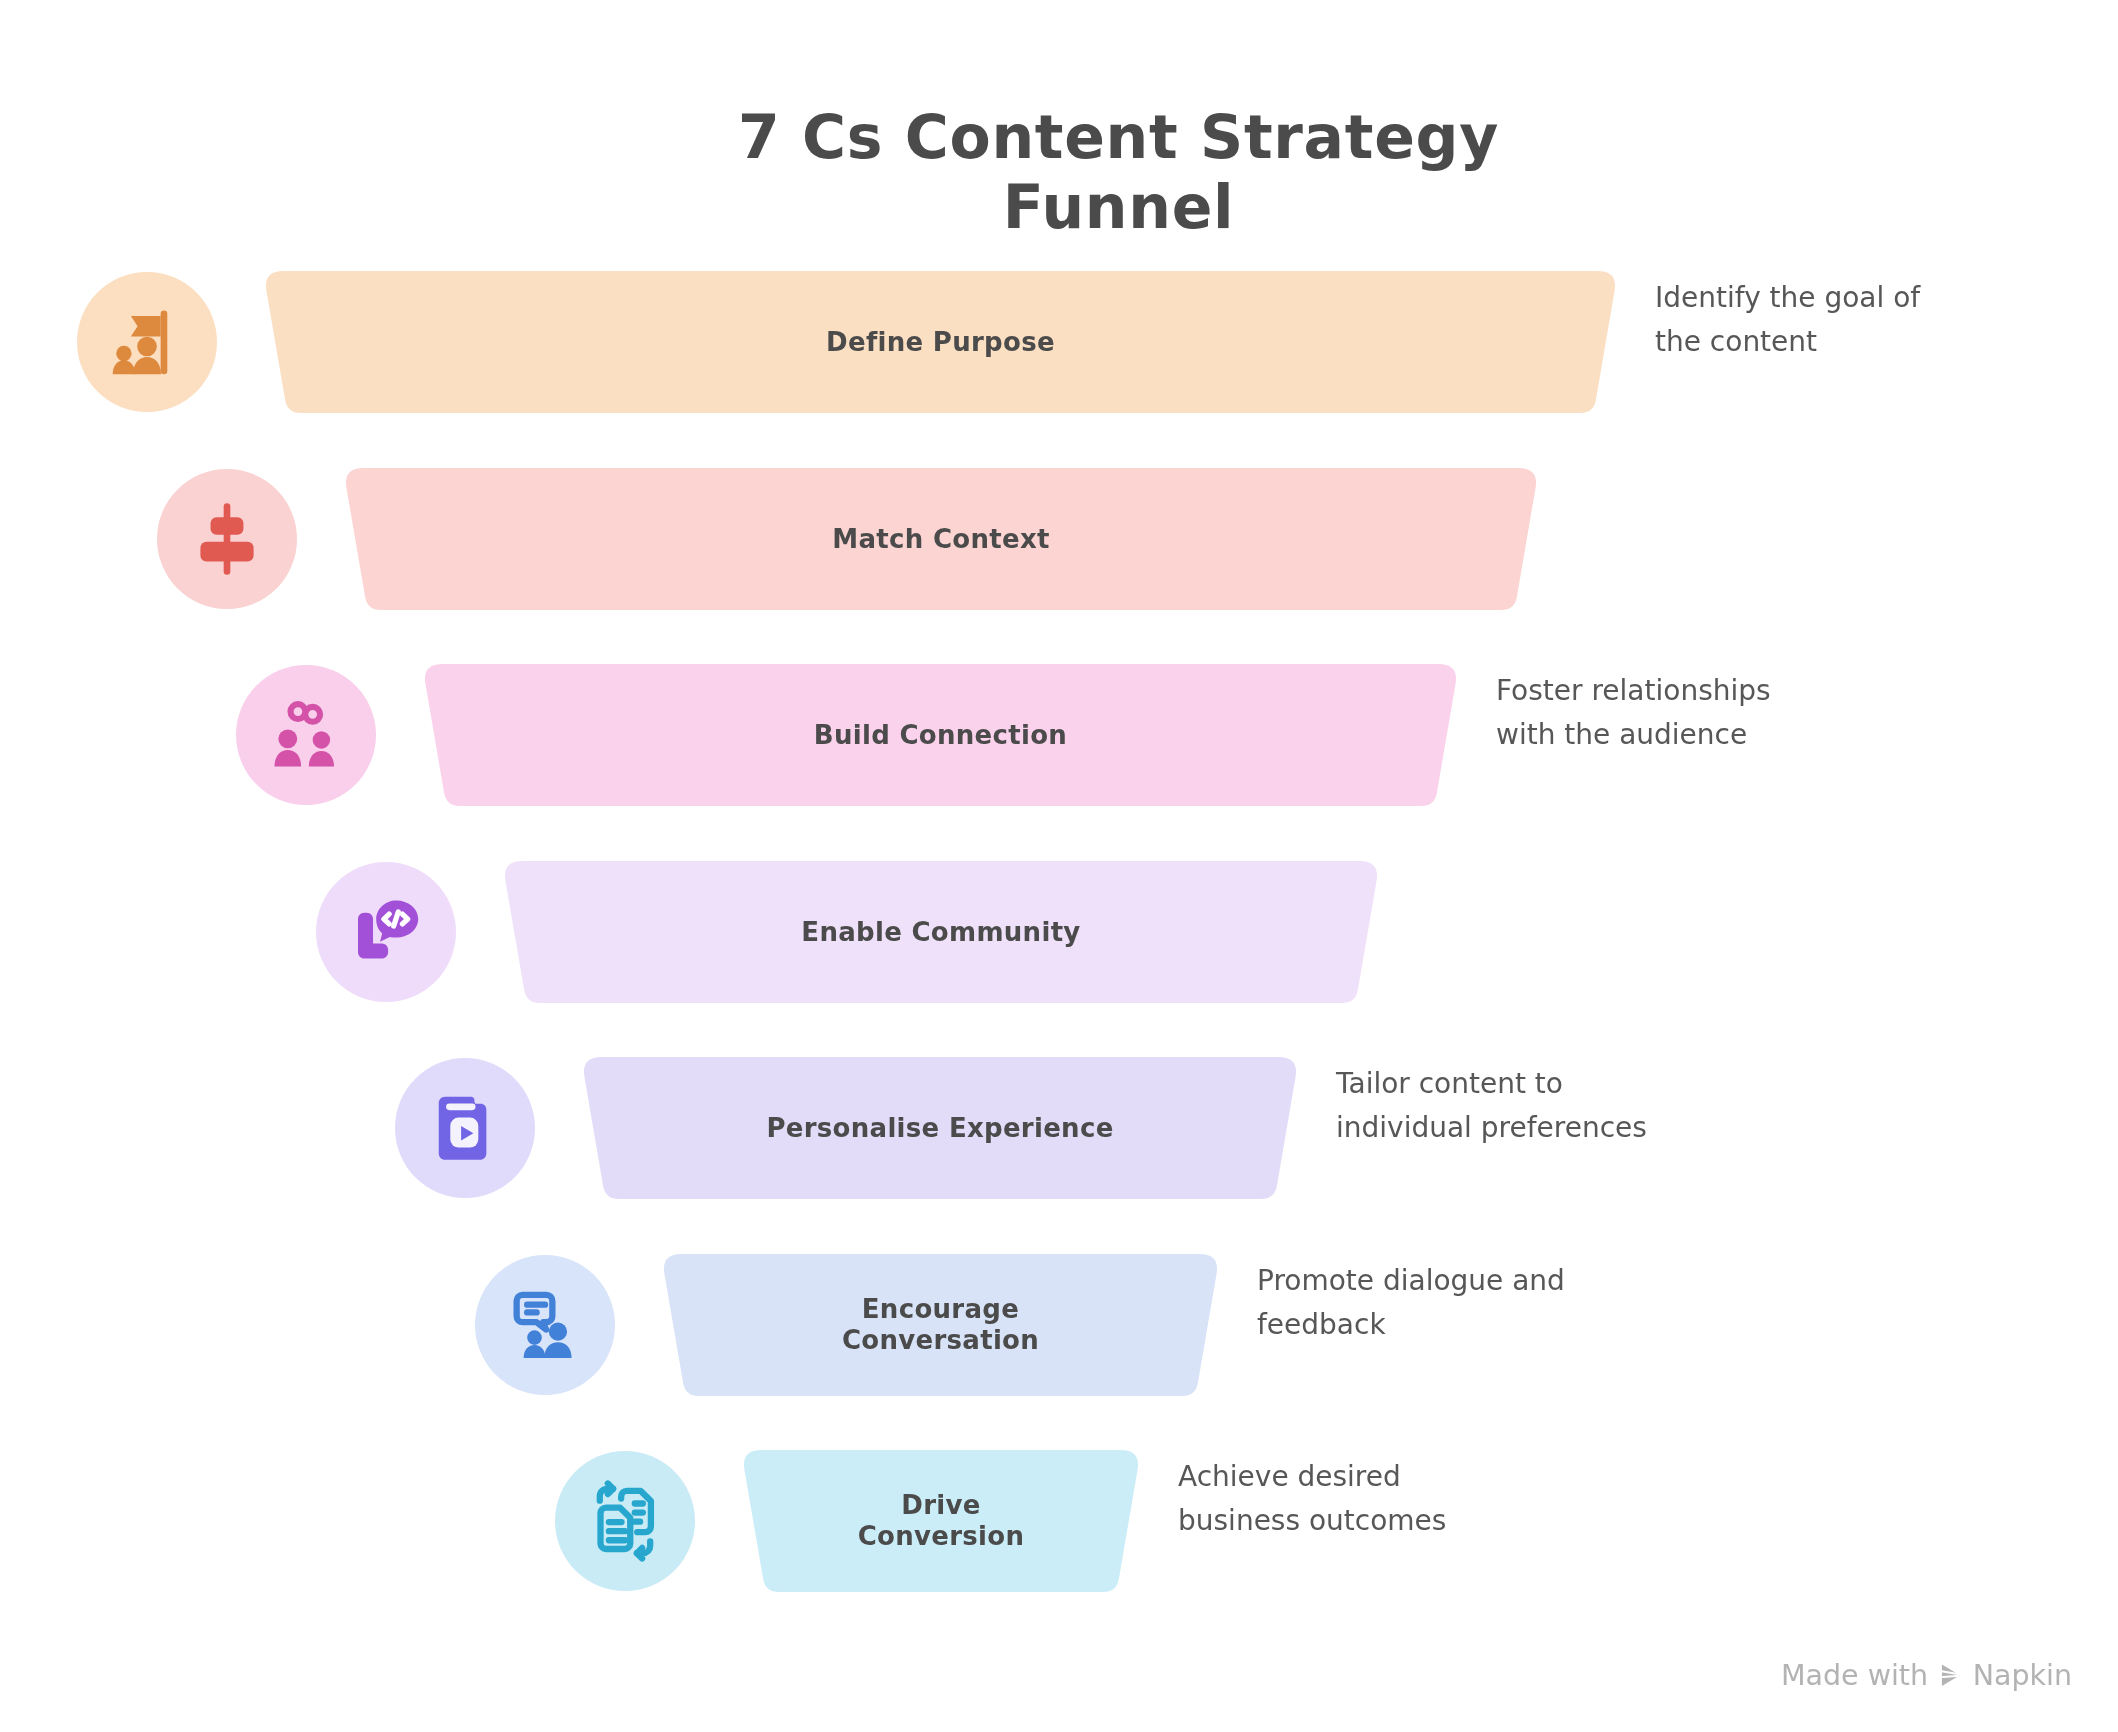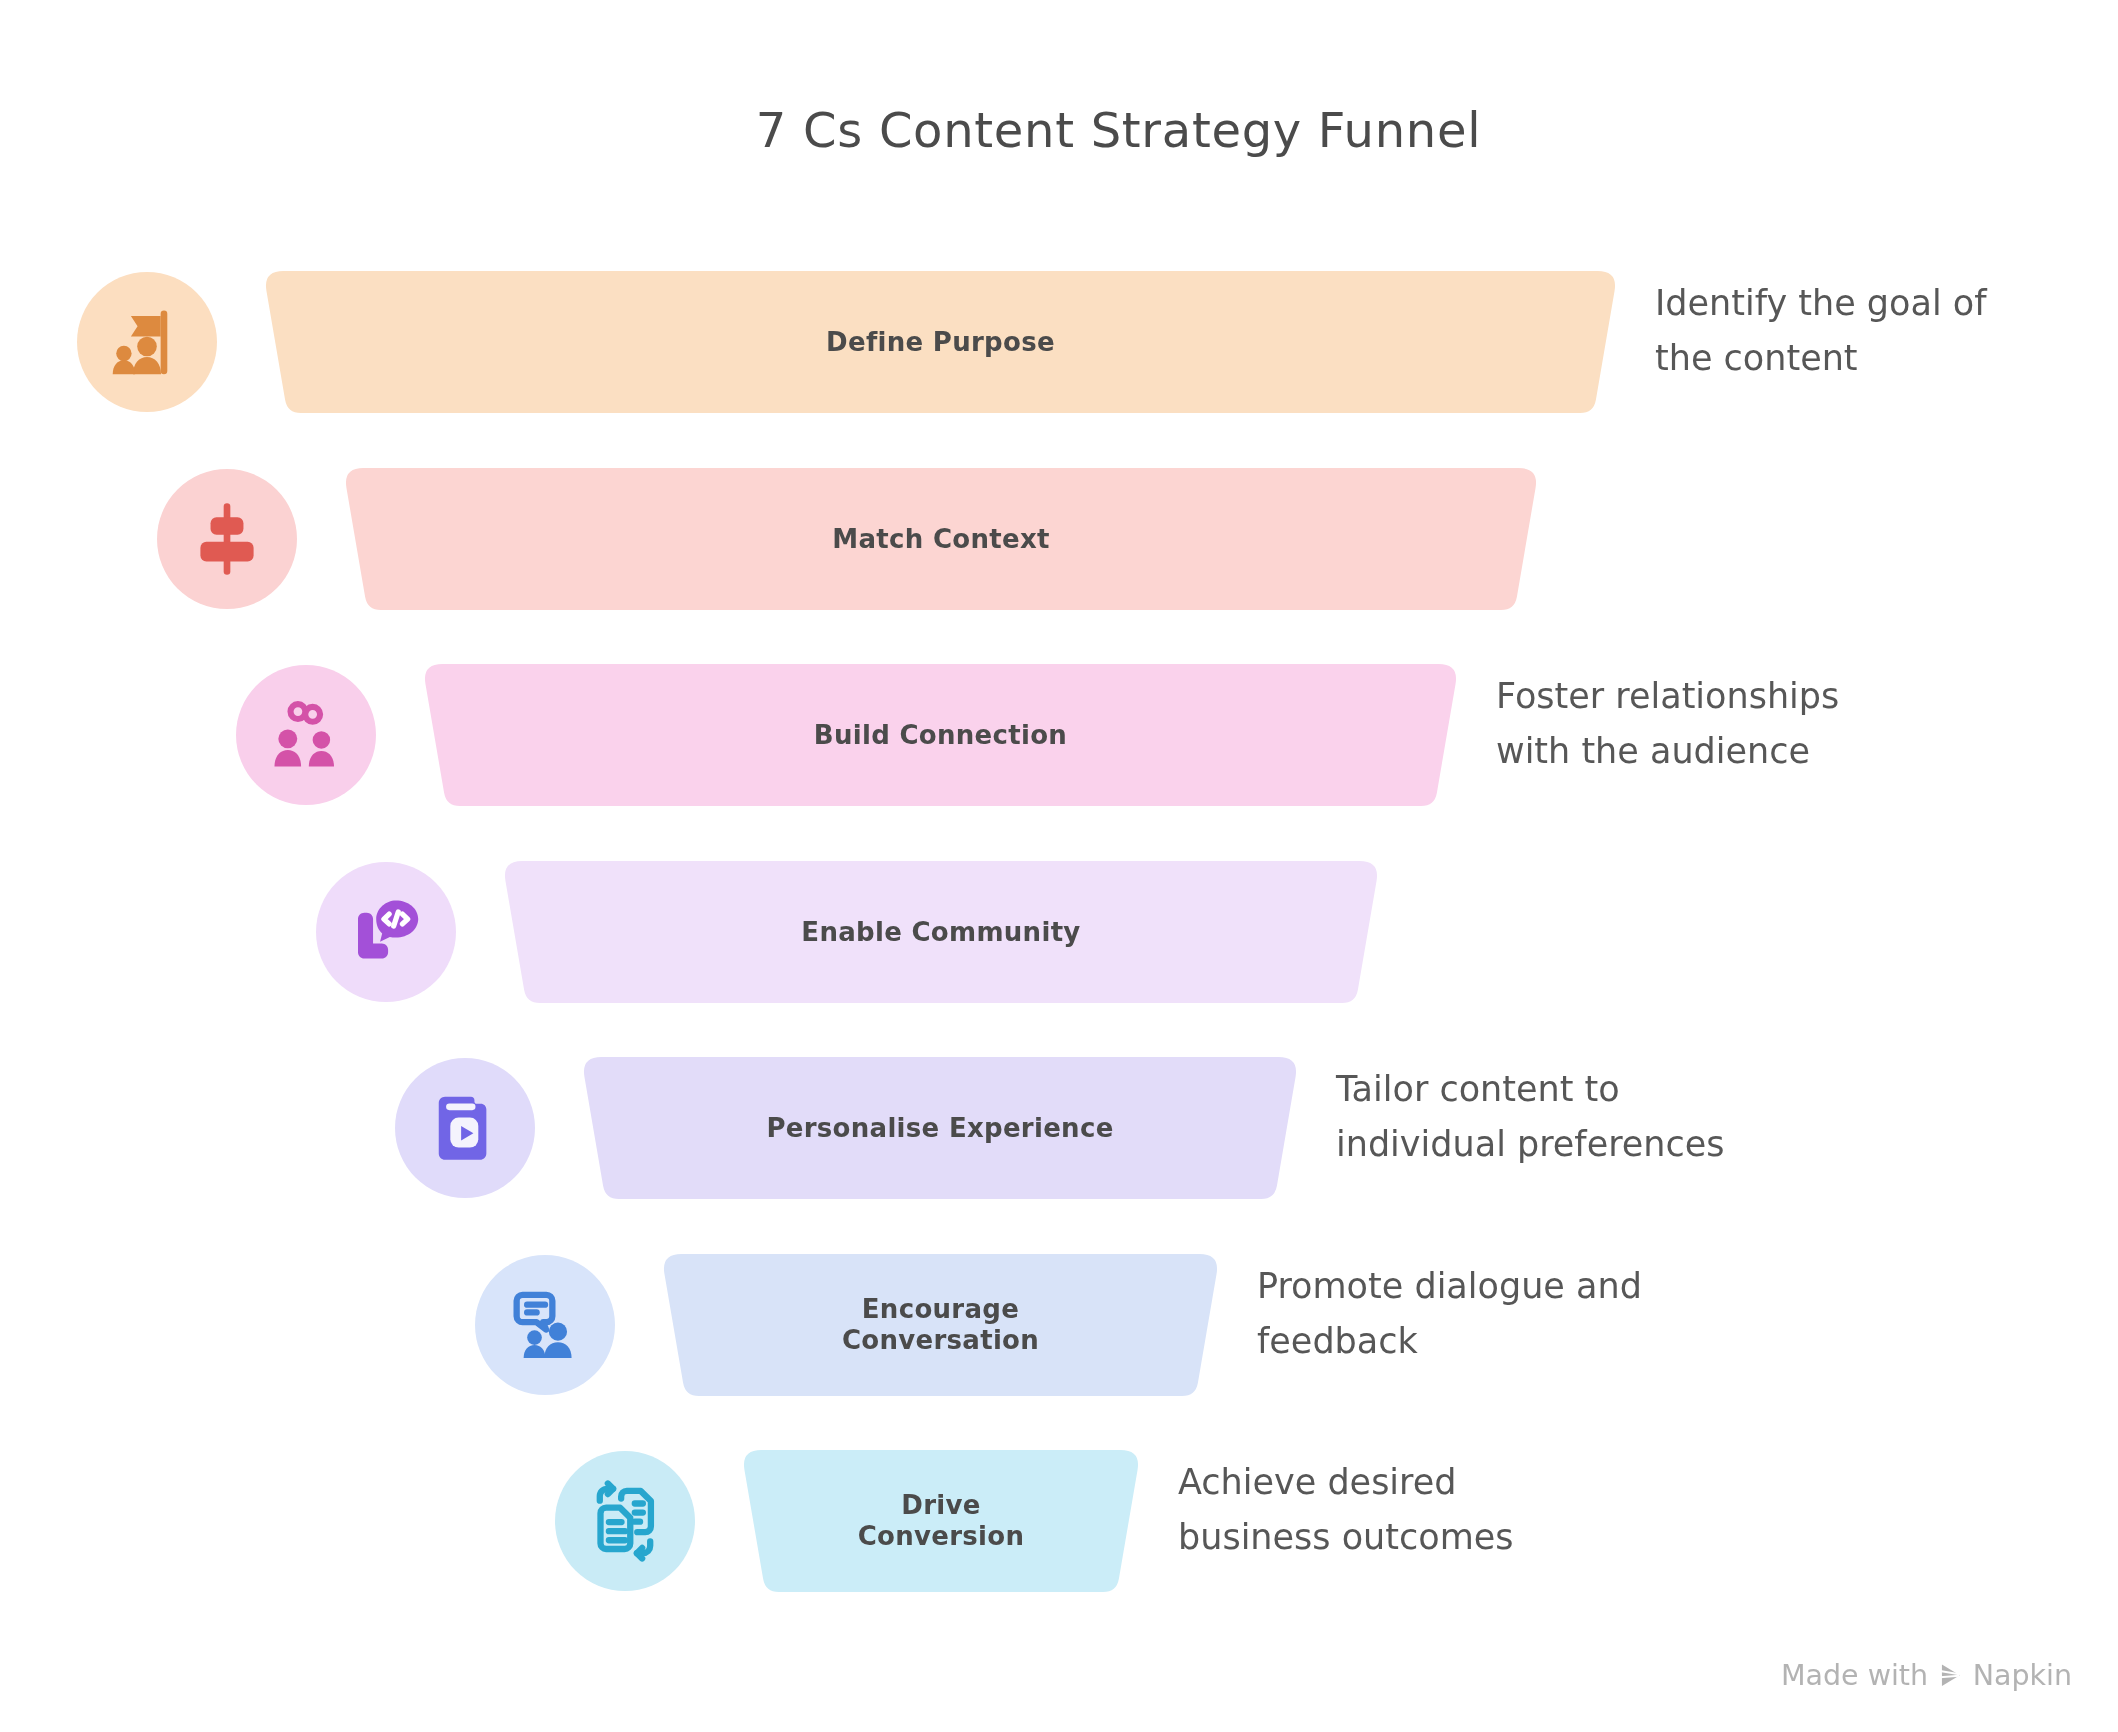--- a/index.html
+++ b/index.html
@@ -2,40 +2,40 @@
 <html style="font-size:11px"><head>
 <meta charset="utf-8">
 <style>
   html,body { margin:0; padding:0; background:#ffffff; }
   .canvas {
     position:relative; width:2119px; height:1732px; background:#ffffff;
     font-family:"DejaVu Sans","Liberation Sans",sans-serif; overflow:hidden;
   }
   .title {
     position:absolute; left:678px; top:102px; width:881px;
-    text-align:center; font-size:48px; font-weight:normal; color:#4b4b4b;
+    text-align:center; font-size:60px; font-weight:bold; color:#4b4b4b;
     letter-spacing:0.7px;
   }
   .level { position:absolute; height:142px; }
   .l0 { left:263px;  top:271px;  width:1355px; }
   .l1 { left:343px;  top:468px;  width:1196px; }
   .l2 { left:422px;  top:664px;  width:1037px; }
   .l3 { left:502px;  top:861px; width:878px; }
   .l4 { left:581px;  top:1057px; width:718px; }
   .l5 { left:661px;  top:1254px; width:559px; }
   .l6 { left:741px; top:1450px; width:400px; }
   svg.trap { position:absolute; left:0; top:0; width:100%; height:100%; display:block; }
   .label {
     position:absolute; inset:0; display:flex; align-items:center; justify-content:center;
     text-align:center; font-size:26px; font-weight:bold; color:#4b4b4b;
     white-space:pre-line; line-height:1.18; letter-spacing:0.3px;
   }
   .desc {
     position:absolute; left:calc(100% + 37px); top:5.4px; width:447px;
-    font-size:35px; font-weight:500; color:#575757; line-height:1.56;
+    font-size:28px; font-weight:500; color:#575757; line-height:1.56;
     white-space:pre-line;
   }
   .icon-circle {
     position:absolute; left:-186px; top:1.4px; width:140px; height:140px;
     border-radius:50%; display:flex; align-items:center; justify-content:center;
   }
   .glyph-wrap { display:flex; }
   .glyph-wrap svg { width:84px; height:84px; }
   .watermark {
     position:absolute; right:47px; top:1659px; display:flex; align-items:center;

